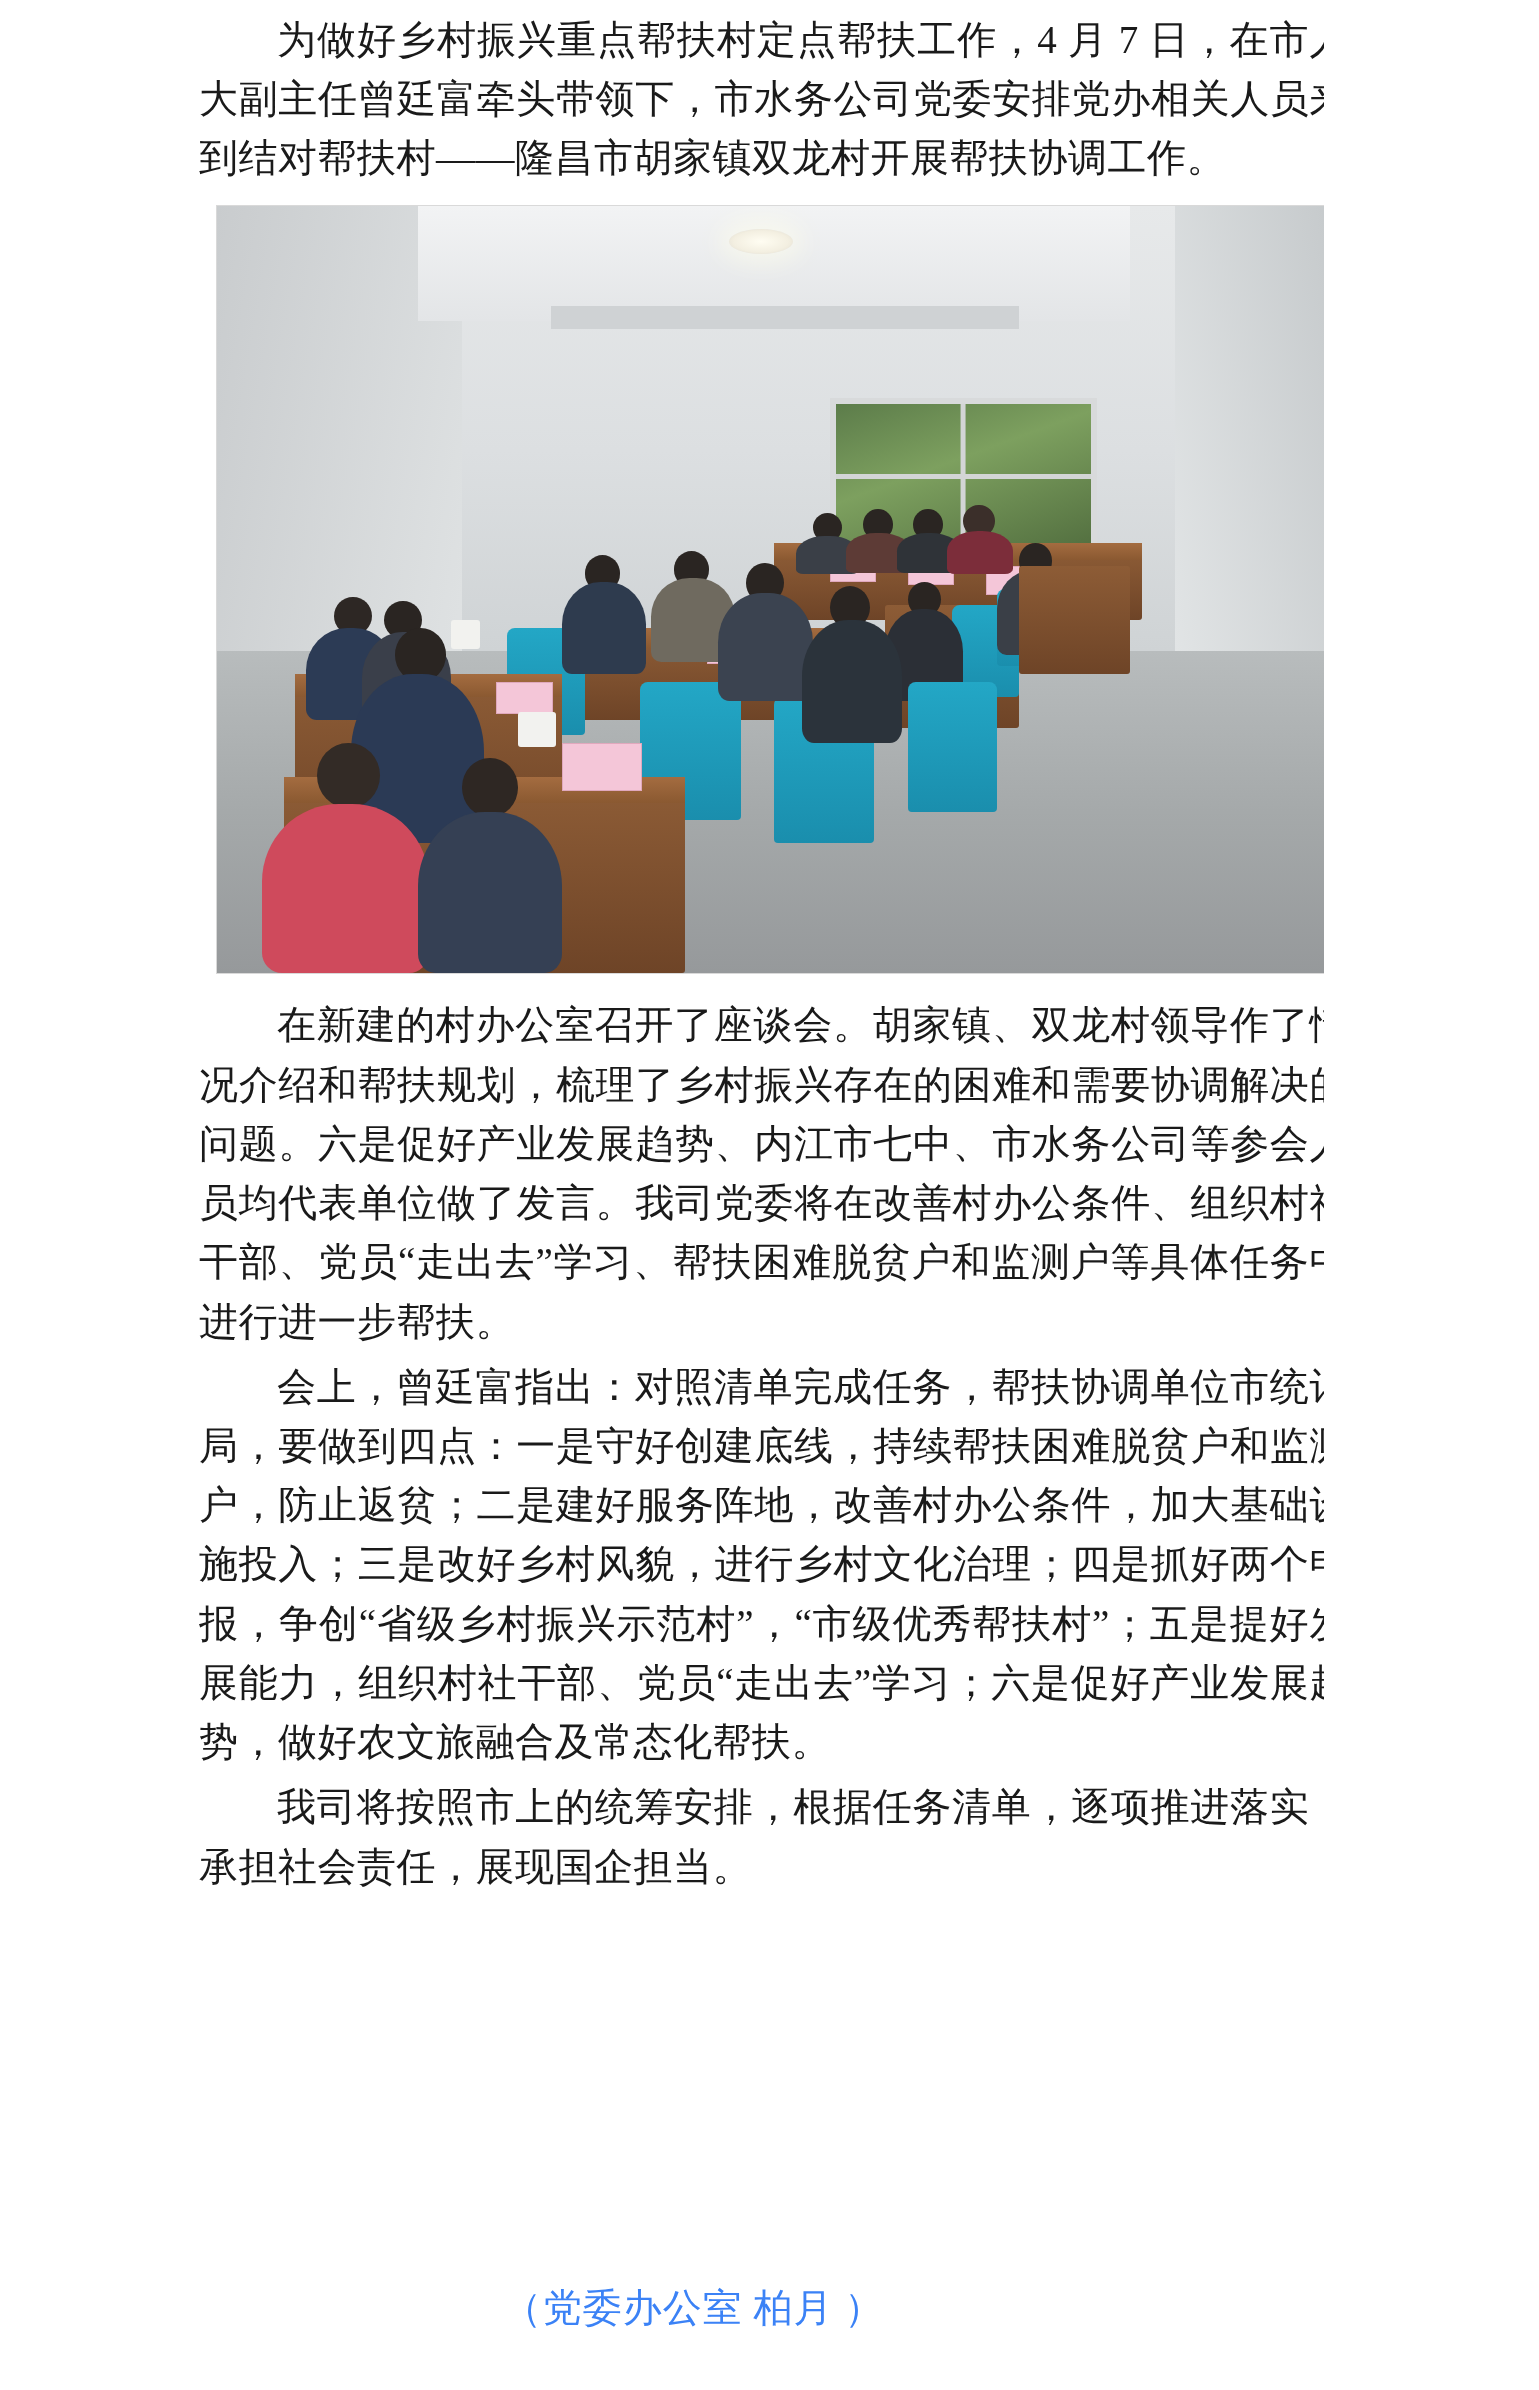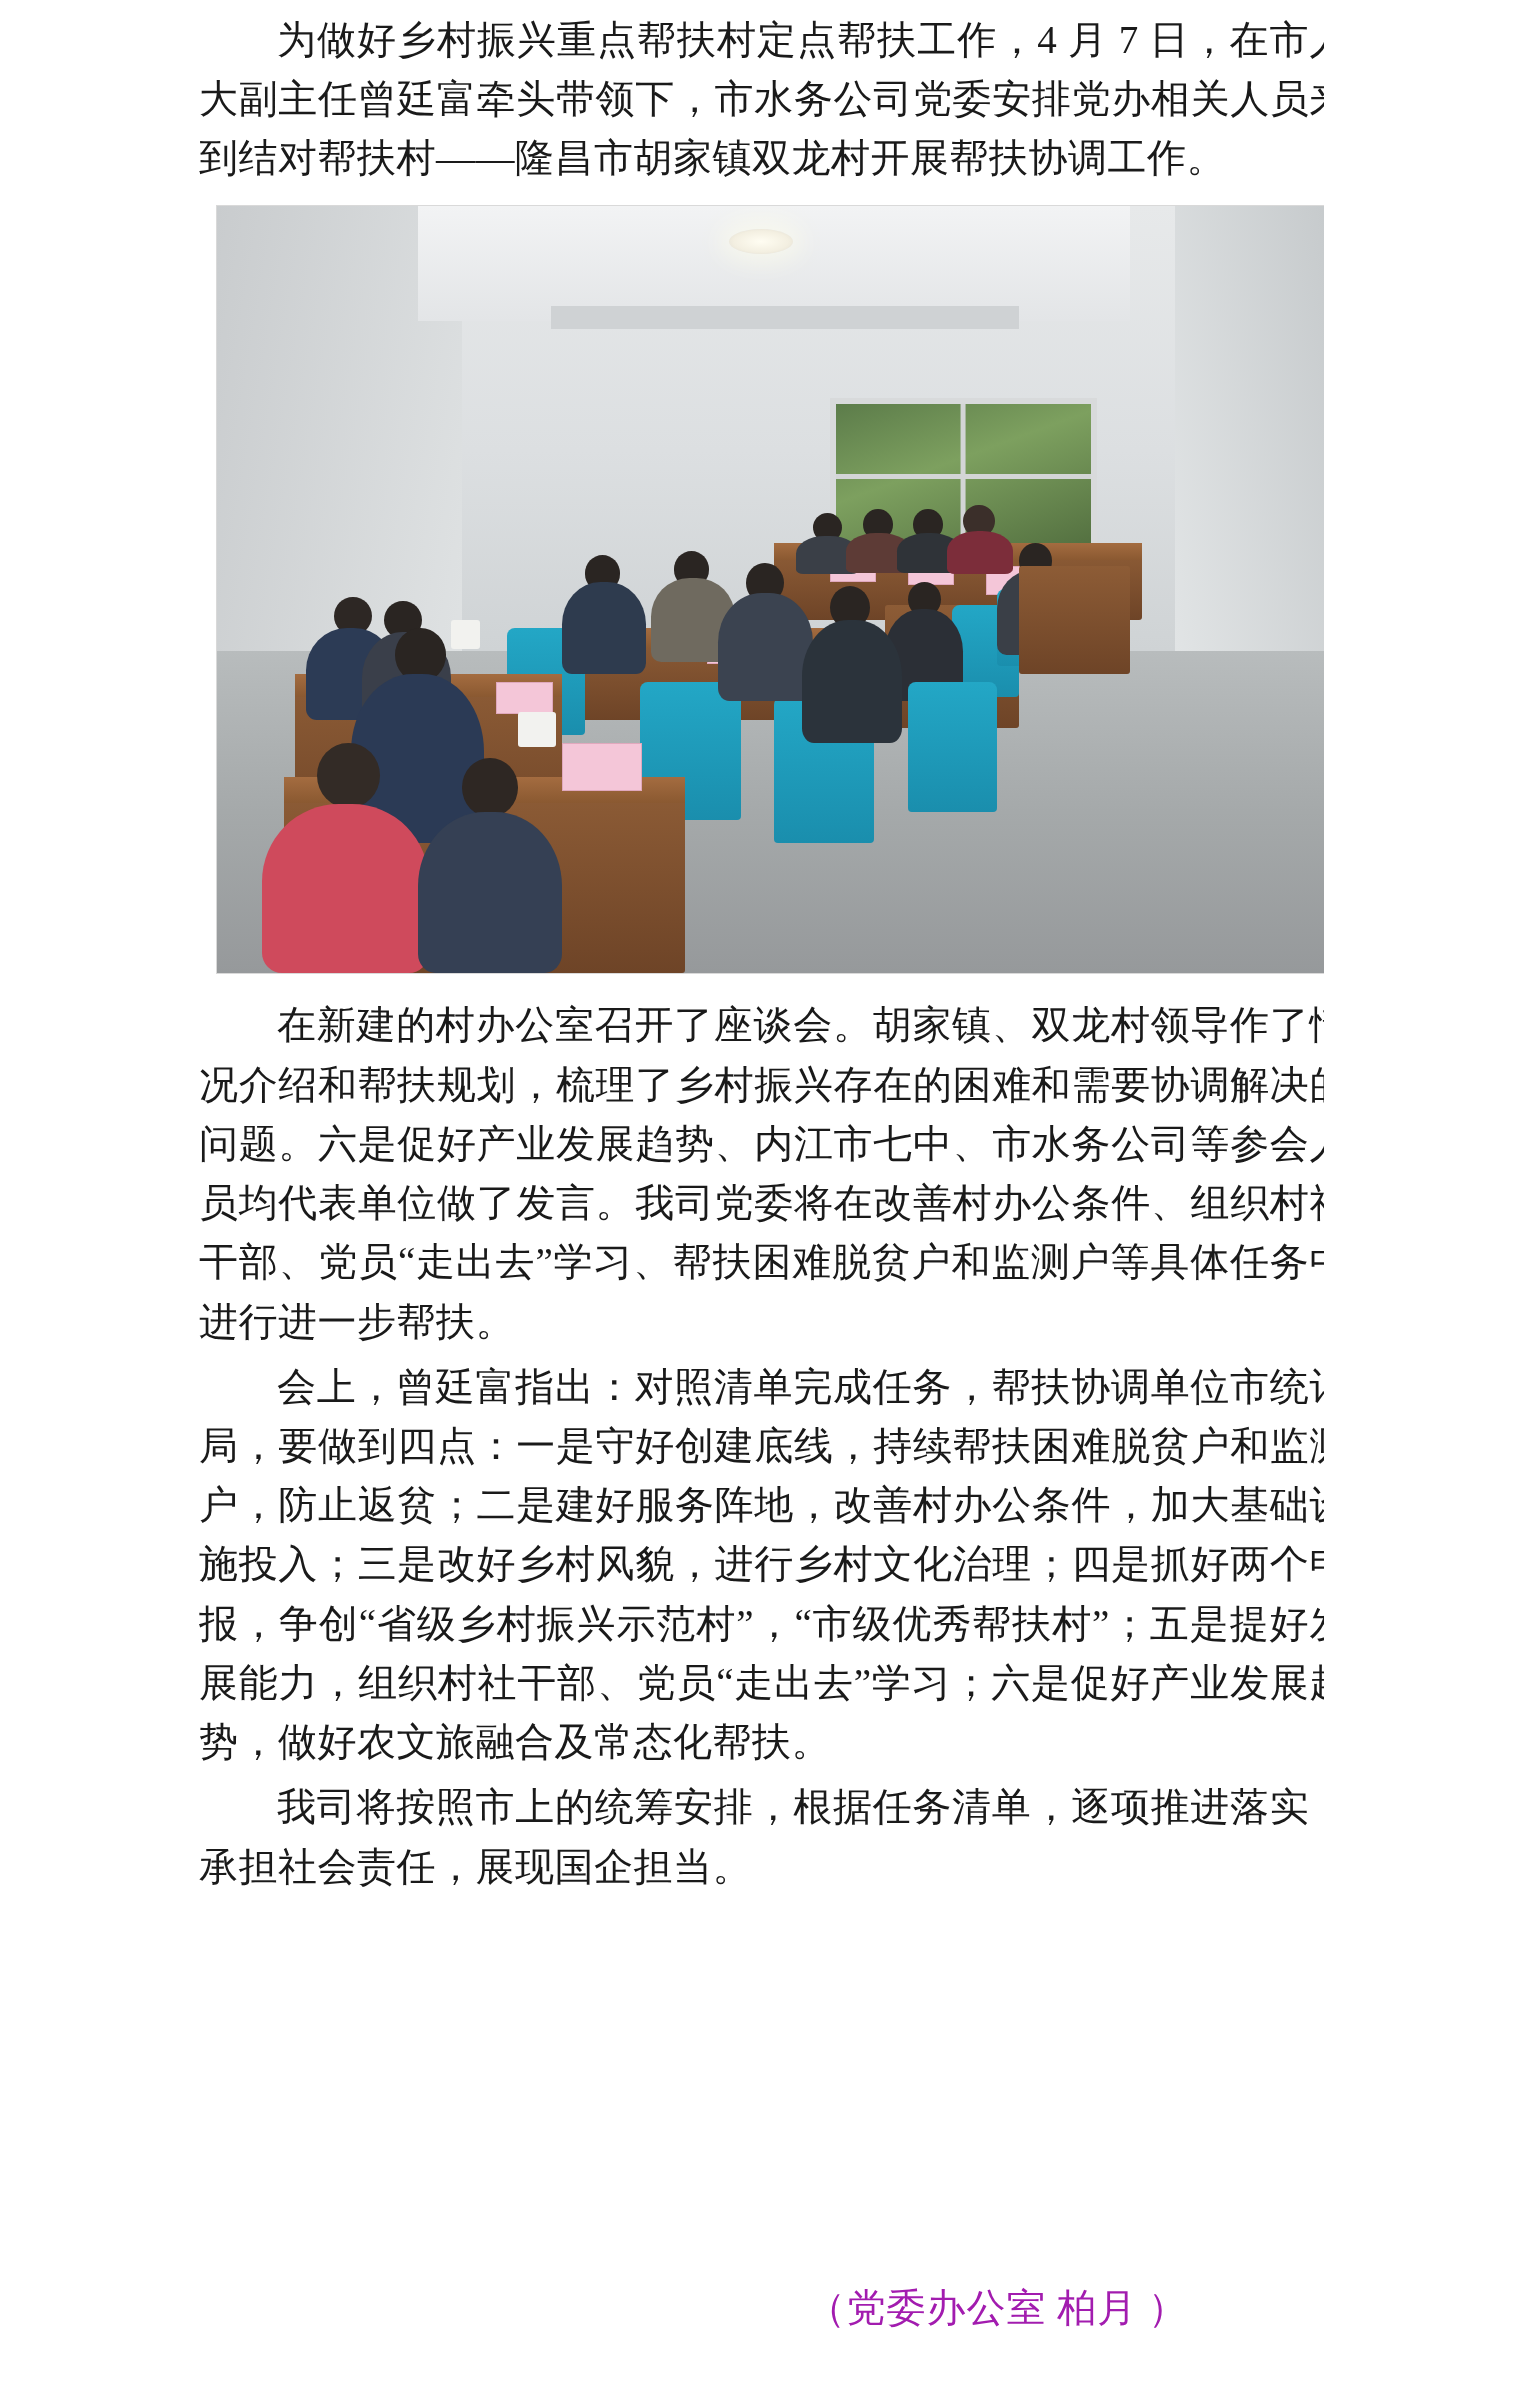--- a/index.html
+++ b/index.html
@@ -124,24 +124,24 @@
   .ph-cup {
     position: absolute;
     background: #f2f2ef;
     border-radius: 2.9px;
   }
   .footer {
     position: absolute;
     left: 199px;
     right: 136px;
     bottom: 56px;
-    text-align: right;
+    text-align: center;
     font-size: 39px;
     letter-spacing: 1px;
-    color: #a21caf;
+    color: #3b82f6;
   }
 </style>
 </head>
 <body>
 
 <div class="page">
   <div class="content">
 
     <p class="para">为做好乡村振兴重点帮扶村定点帮扶工作，4 月 7 日，在市人大副主任曾廷富牵头带领下，市水务公司党委安排党办相关人员来到结对帮扶村——隆昌市胡家镇双龙村开展帮扶协调工作。</p>
 

